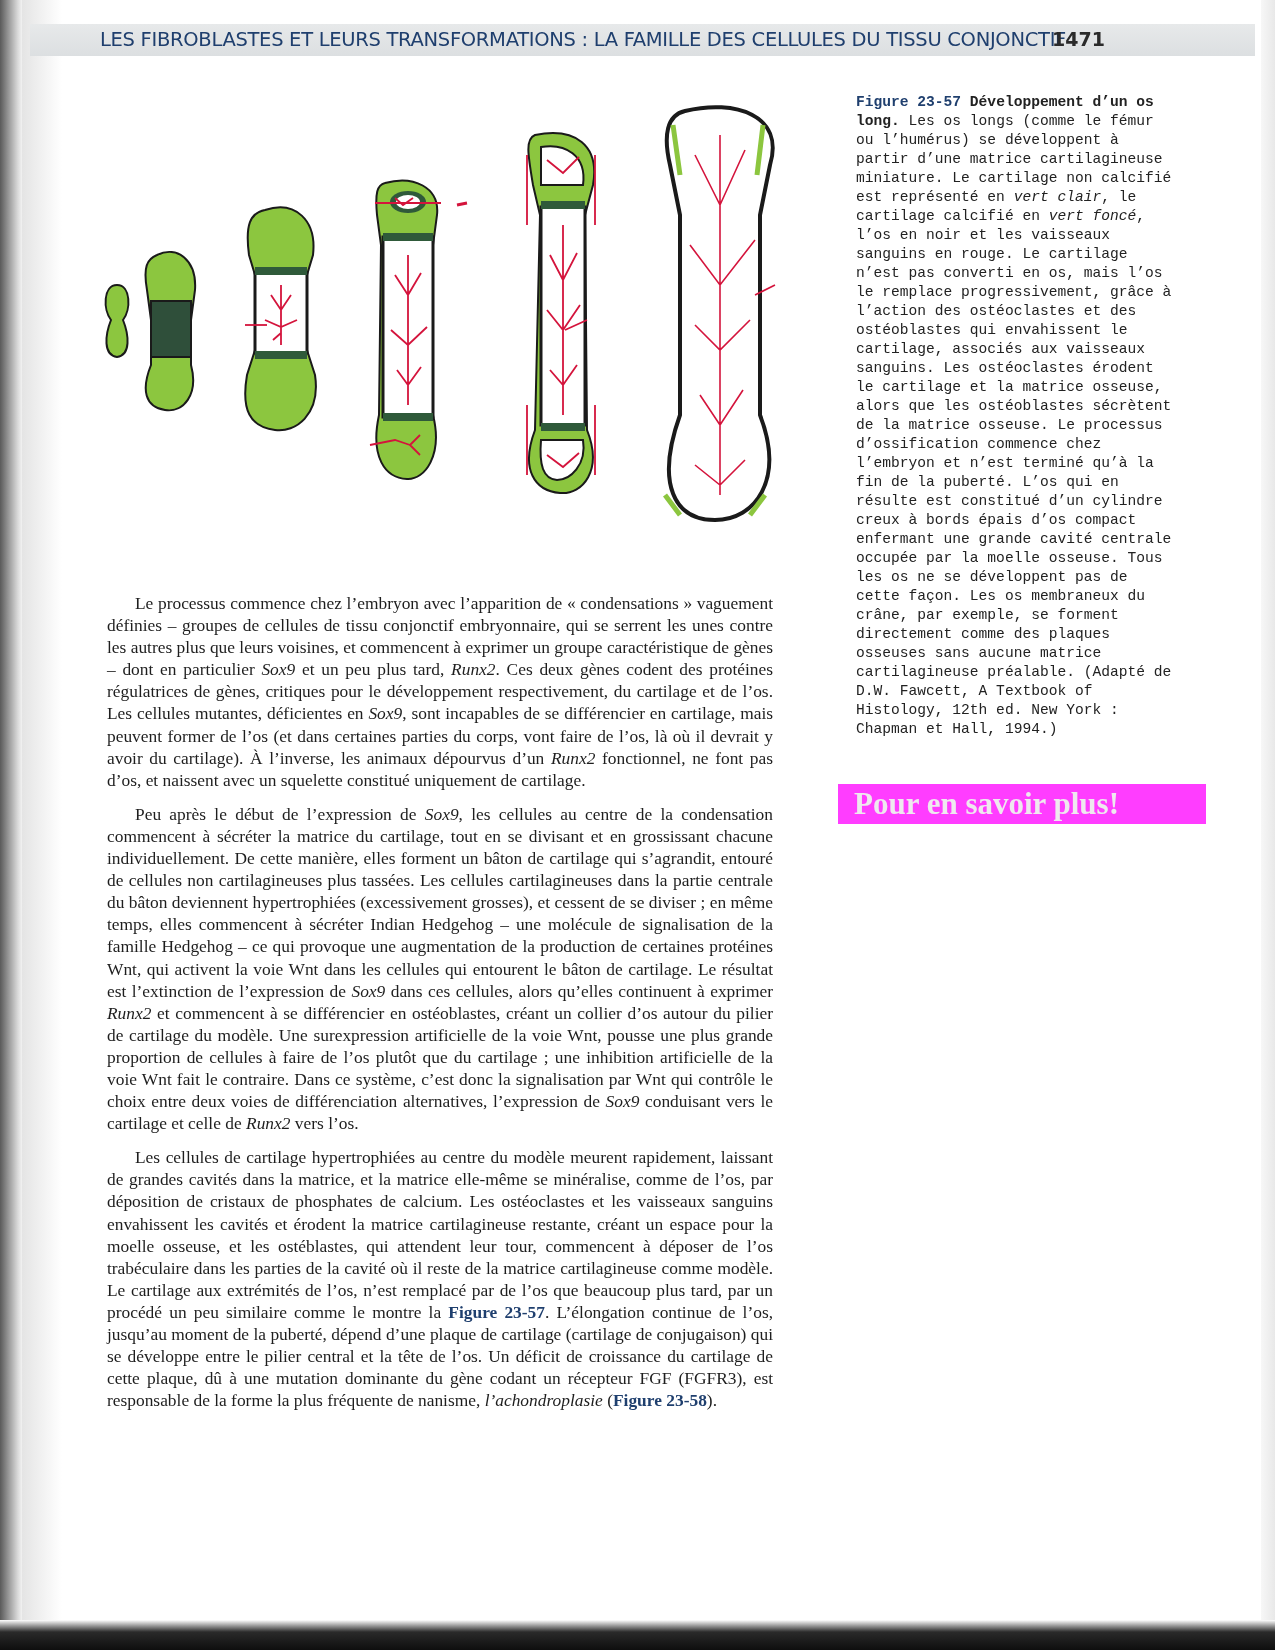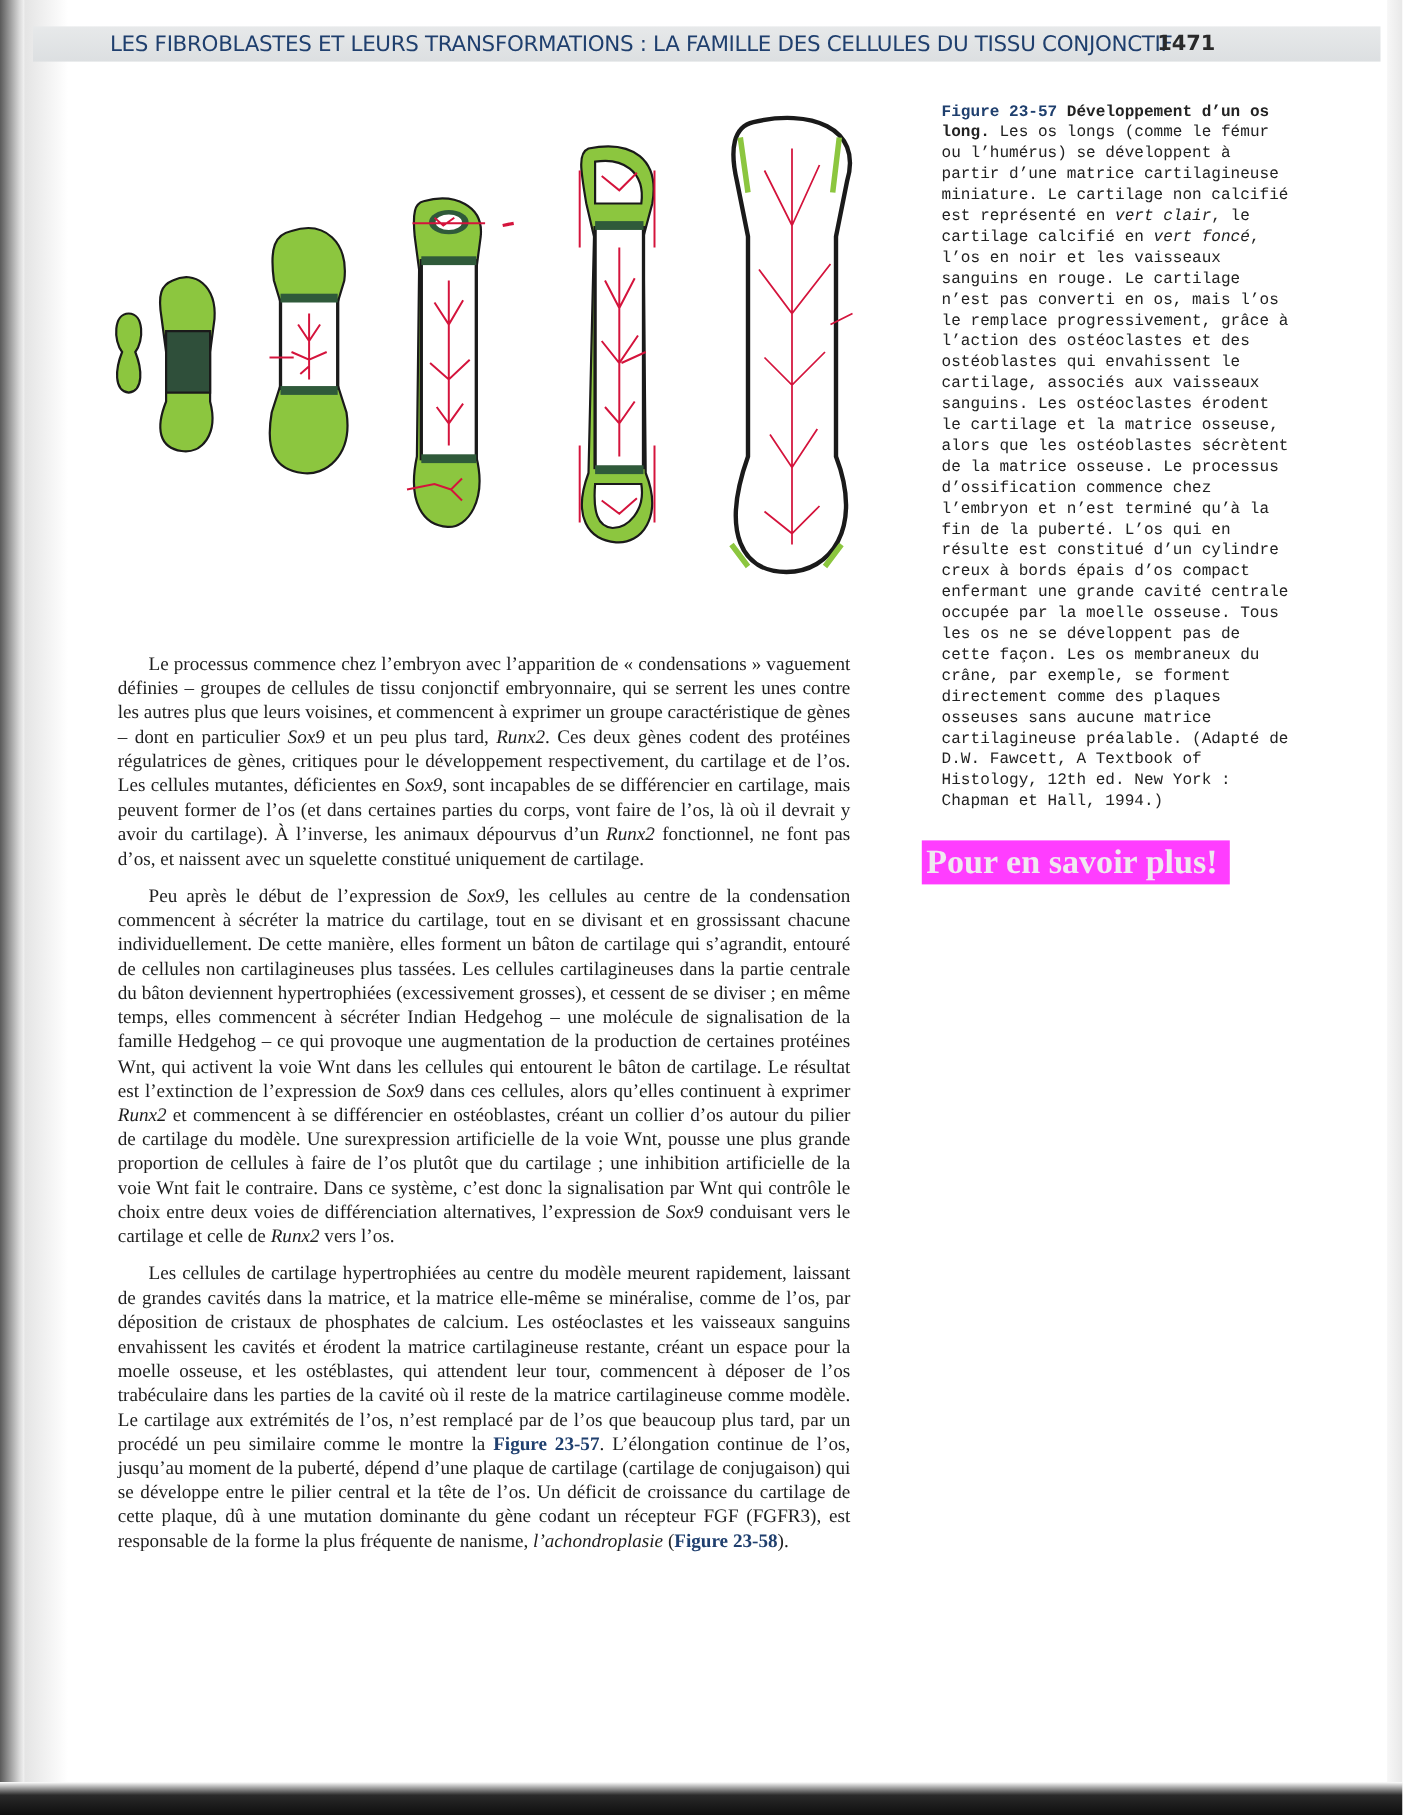--- a/index.html
+++ b/index.html
@@ -44,24 +44,24 @@
   }
   .caption {
     position: absolute; left: 856px; top: 93px; width: 320px;
     font-family: Liberation Mono, monospace; font-size: 14.6px; line-height: 19px;
     color: #222;
   }
   .caption .fig-num { color: #1f3f6e; font-weight: bold; }
   .caption .fig-title { font-weight: bold; }
   .caption i { font-style: italic; }
   .more-button {
-    position: absolute; left: 838px; top: 764px; width: 280px; height: 40px;
+    position: absolute; left: 838px; top: 784px; width: 368px; height: 40px;
     background: #ff3dff;
     font-family: "Liberation Serif", serif; font-weight: bold; font-size: 31px;
-    color: #efe8ef; display: flex; align-items: center; padding-left: 4px;
+    color: #efe8ef; display: flex; align-items: center; padding-left: 16px;
     box-sizing: border-box; cursor: pointer; white-space: nowrap;
   }
   .body-text {
     position: absolute; left: 95px; top: 580px; width: 690px;
     font-family: "Liberation Serif", serif; font-size: 17.4px; line-height: 22.1px;
     color: #1e1e1e; text-align: justify;
   }
   .body-text p { margin: 12px; text-indent: 28px; }
   .body-text i { font-style: italic; }
   .body-text .fig-ref { color: #1f3f6e; font-weight: bold; }

